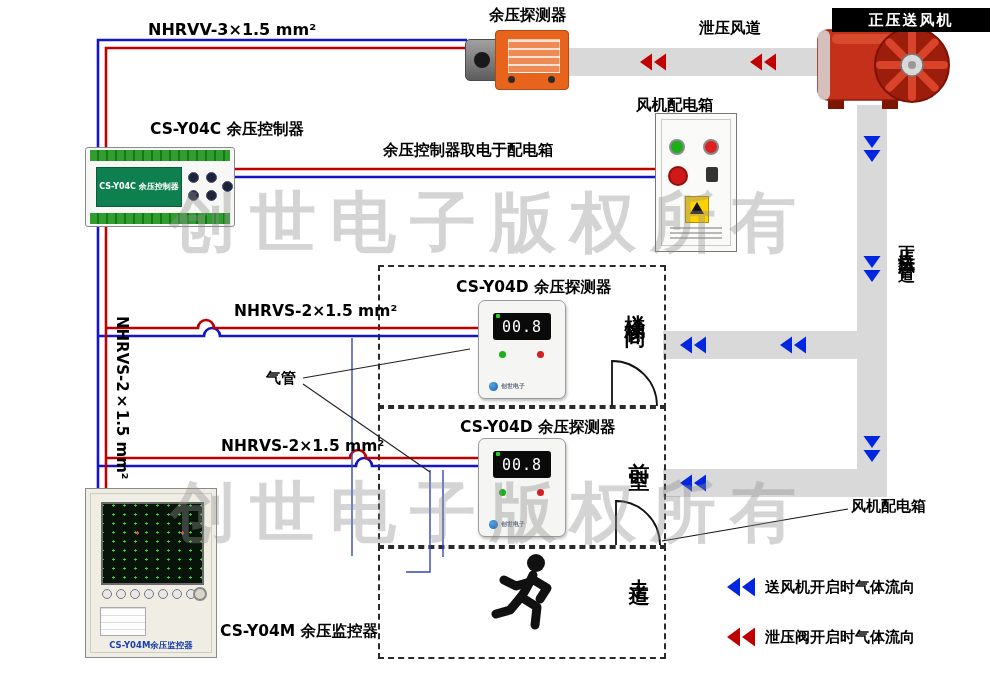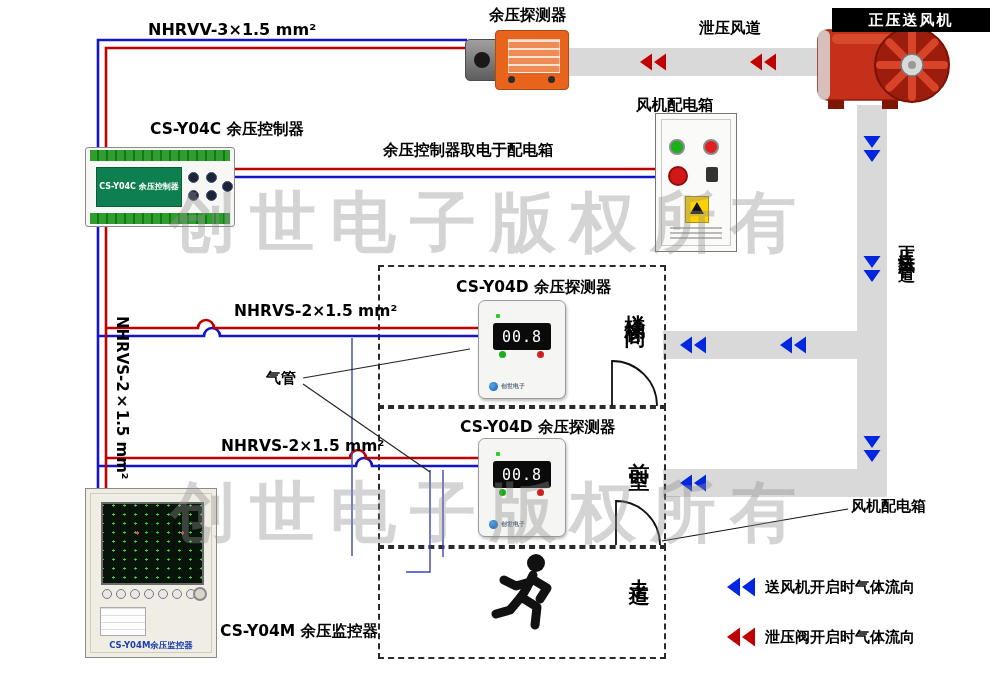--- a/index.html
+++ b/index.html
@@ -48,21 +48,21 @@
            background:#d01818;border:2px solid #8f0f0f;}
   .switch{position:absolute;left:50px;top:53px;width:12px;height:15px;background:#333;border-radius:2px;}
   .warn{position:absolute;left:29px;top:82px;width:22px;height:25px;background:#ffd200;border:1px solid #b08e00;}
   .warn .tri{margin:5px auto 0;width:0;height:0;border-left:7px solid transparent;
              border-right:7px solid transparent;border-bottom:12px solid #111;}
   .louvers{position:absolute;left:14px;right:14px;top:113px;height:15px;
            background:repeating-linear-gradient(180deg,#b9b9b9 0 2px,transparent 2px 5px);}
   
   .det{width:86px;height:97px;background:#f5f5f3;border:1px solid #9a9a9a;border-radius:7px;
        box-shadow:1px 2px 3px rgba(0,0,0,.25);}
-  .det .screen{position:absolute;left:14px;top:22px;width:58px;height:27px;background:#0a0a0a;border-radius:3px;
+  .det .screen{position:absolute;left:14px;top:12px;width:58px;height:27px;background:#0a0a0a;border-radius:3px;
                color:#fff;font-family:"DejaVu Sans Mono","Liberation Mono",monospace;font-size:15px;
                display:flex;align-items:center;justify-content:center;letter-spacing:1px;}
   .det .pwr{position:absolute;left:17px;top:13px;width:4px;height:4px;background:#27d027;border-radius:1px;}
   .det .dotg{position:absolute;left:20px;top:50px;width:7px;height:7px;border-radius:50%;background:#18b018;}
   .det .dotr{position:absolute;left:58px;top:50px;width:7px;height:7px;border-radius:50%;background:#d02020;}
   .det .logo{position:absolute;left:10px;bottom:7px;display:flex;align-items:center;gap:3px;
              font-size:6px;color:#5a6a7a;font-weight:bold;}
   .det .mark{width:9px;height:9px;border-radius:50%;background:radial-gradient(circle at 35% 35%,#53a6e6,#1a5cae);}
   
   .mon{left:85px;top:488px;width:130px;height:168px;background:#f0ede4;border:1.5px solid #8a8a8a;}

